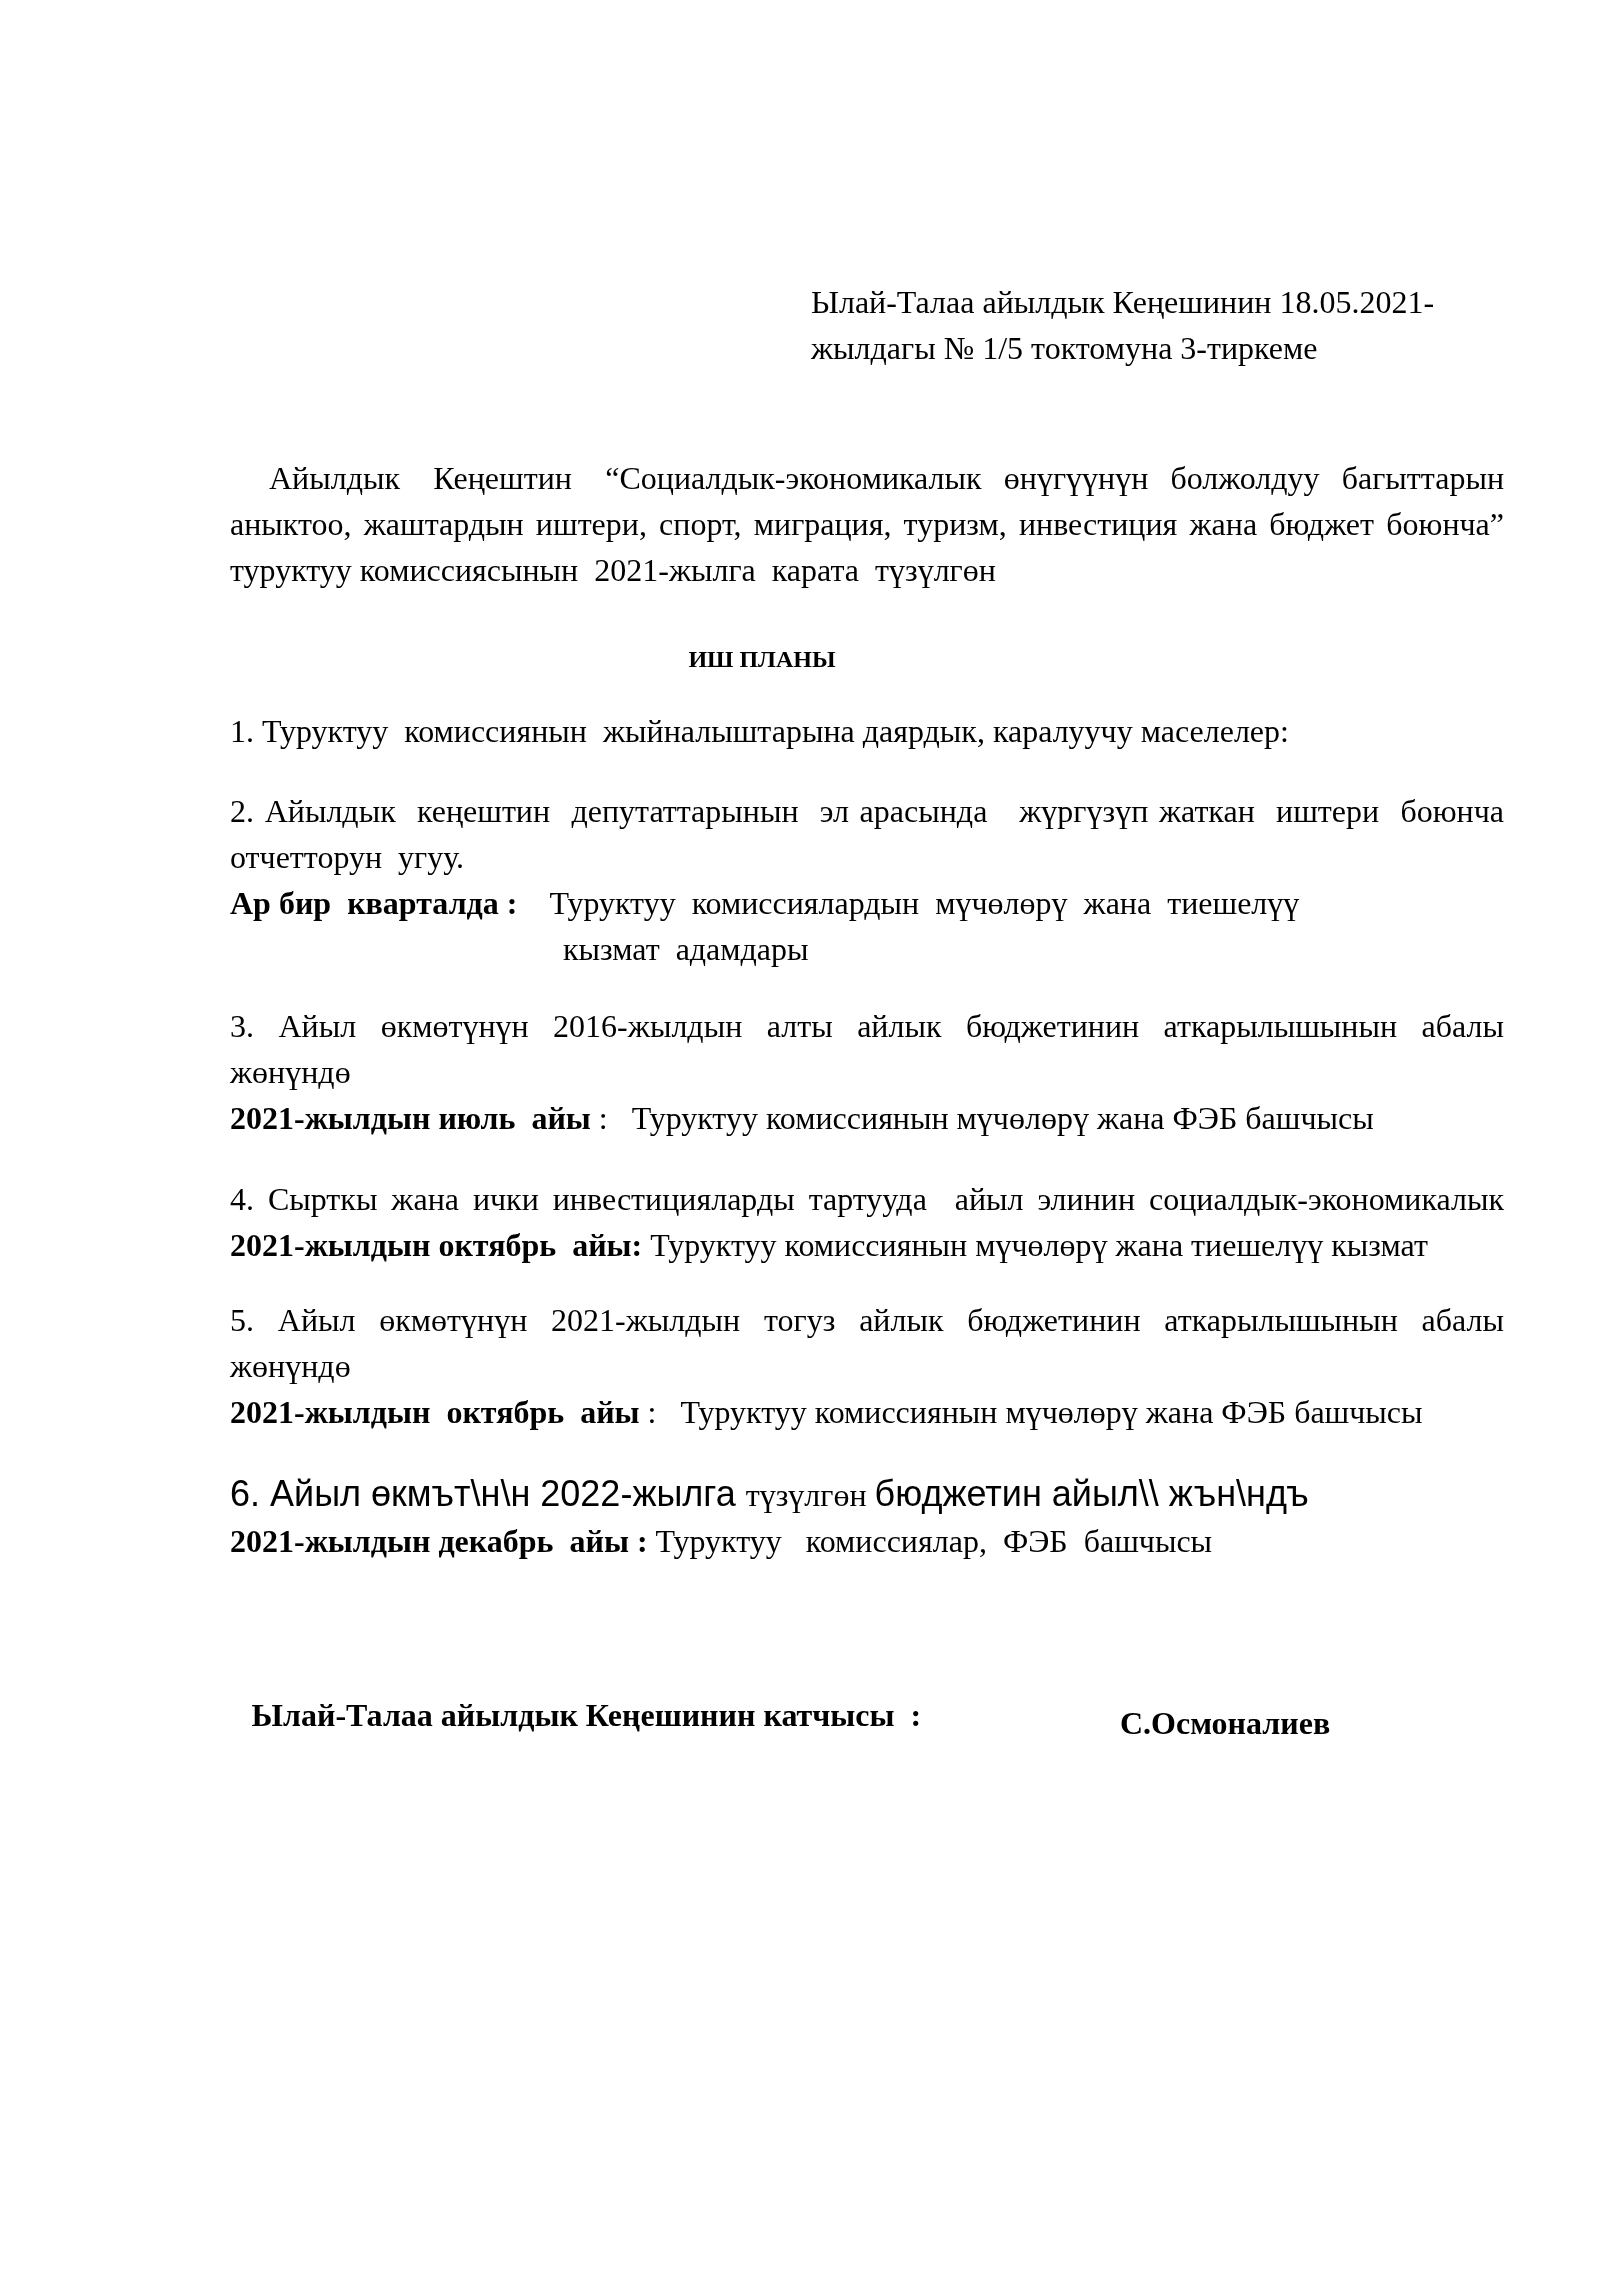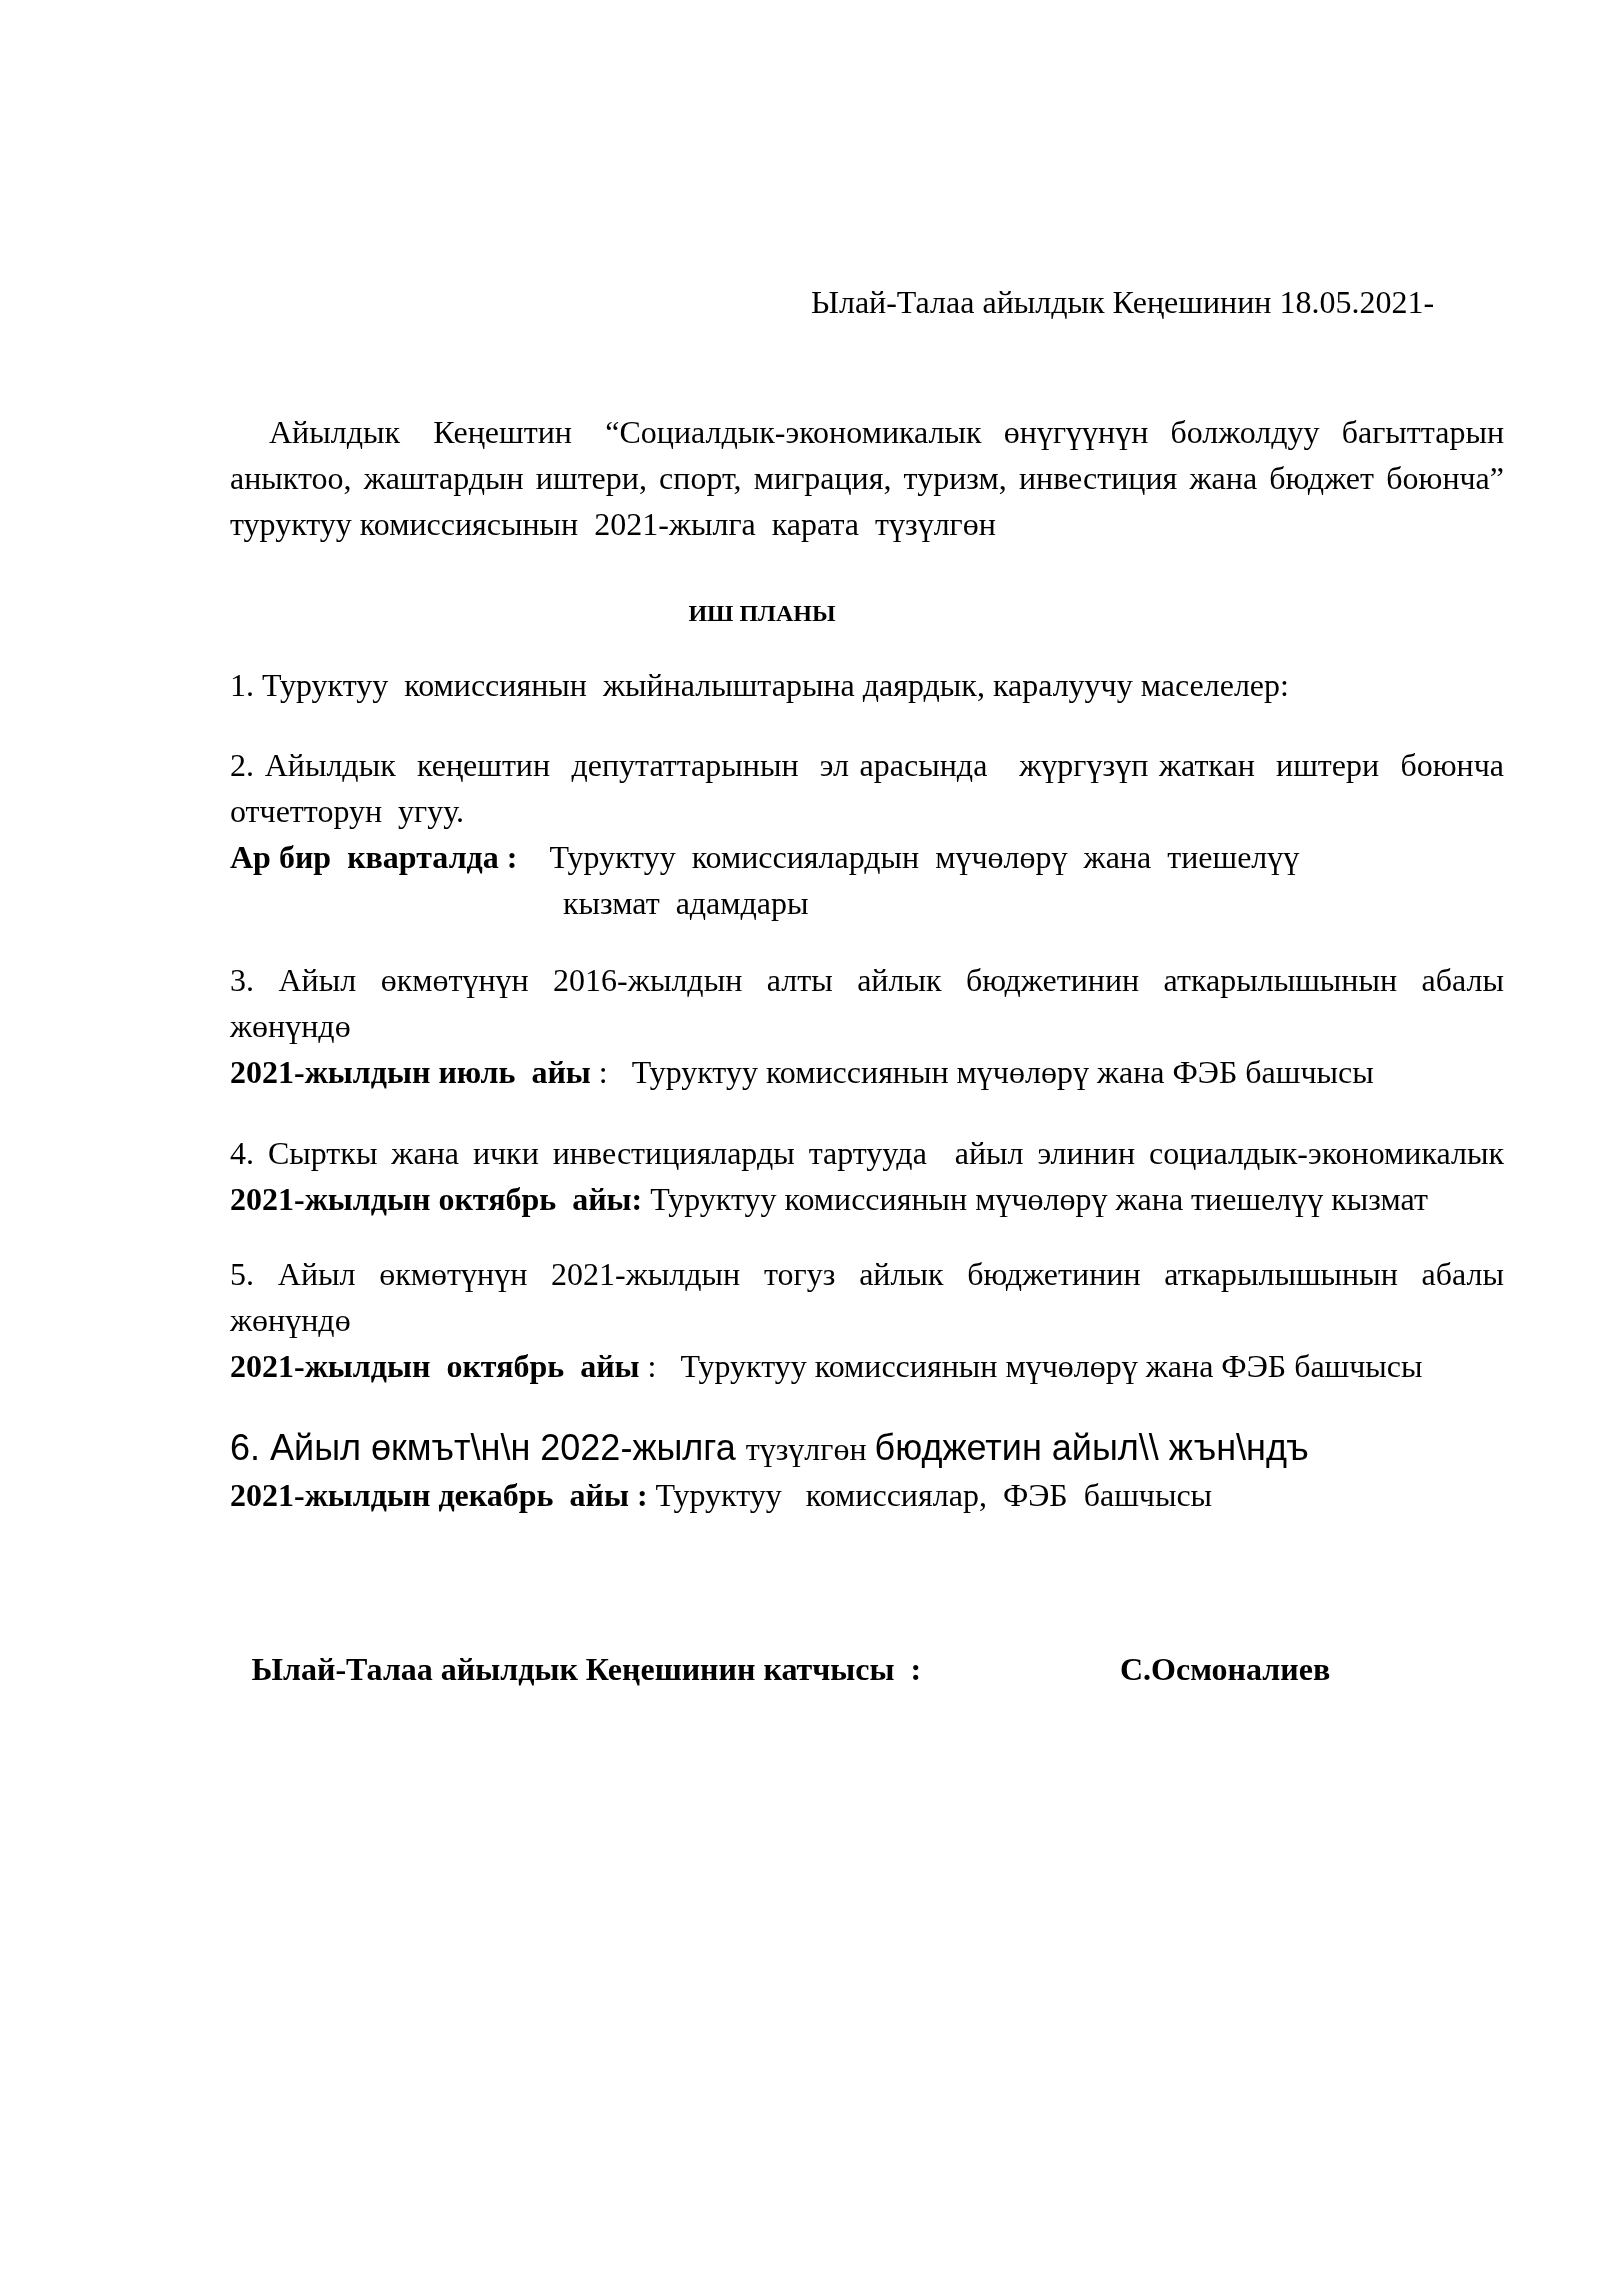--- a/index.html
+++ b/index.html
@@ -24,29 +24,30 @@
   .item2{margin-top:34px;}
   .item3{margin-top:31px;}
   .item4{margin-top:35px;}
   .item5{margin-top:29px;}
   .item6{margin-top:36px;}
   .cont340{margin-left:333px;}
   .cont430{margin-left:421px;}
   .alt{font-family:Liberation Sans, sans-serif;font-size:36px;}
   .sig{position:relative;margin-top:128px;font-weight:700;}
   .sig-label{margin-left:21.6px;white-space:pre-wrap;}
-  .sig-name{position:absolute;left:890px;top:0;white-space:pre-wrap;}
+  .sig-name{position:absolute;left:890px;top:8px;white-space:pre-wrap;}
 </style>
 </head>
 <body>
 
 <div class="page">
 
   <div class="ref">
     <div class="line">Ылай-Талаа айылдык Кеңешинин 18.05.2021-</div>
+    <div class="line">жылдагы № 1/5 токтомуна 3-тиркеме</div>
   </div>
 
   <div class="intro">
     <div class="line just indent">Айылдык   Кеңештин   “Социалдык-экономикалык  өнүгүүнүн  болжолдуу  багыттарын</div>
     <div class="line just">аныктоо, жаштардын иштери, спорт, миграция, туризм, инвестиция жана бюджет боюнча”</div>
     <div class="line">туруктуу комиссиясынын  2021-жылга  карата  түзүлгөн</div>
   </div>
 
   <div class="title">ИШ ПЛАНЫ</div>
 

